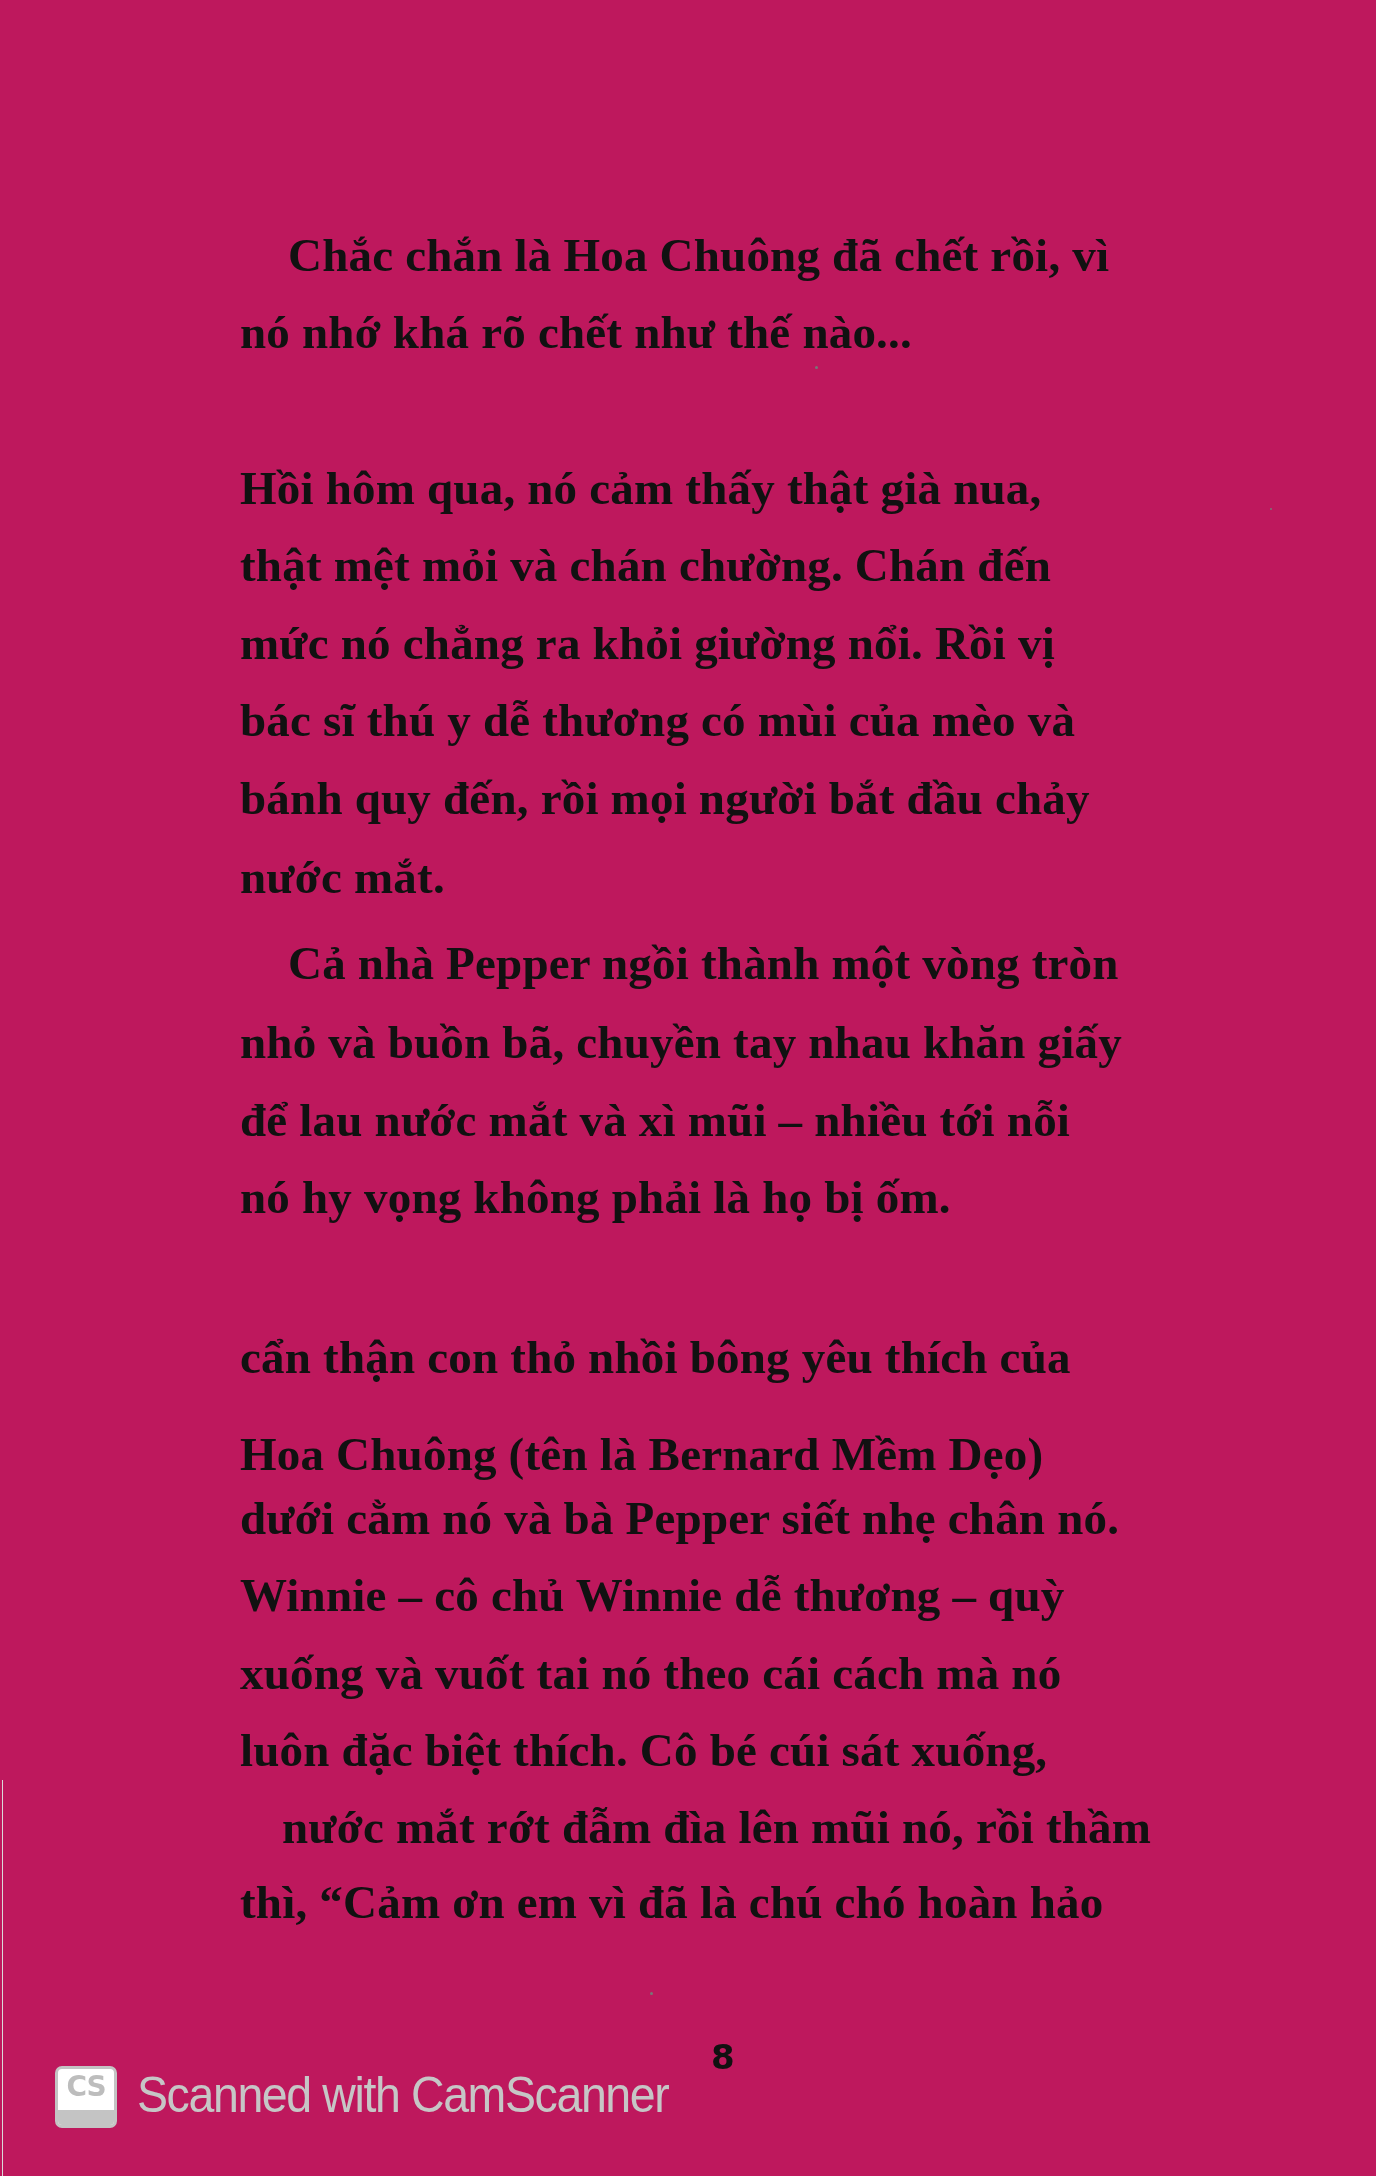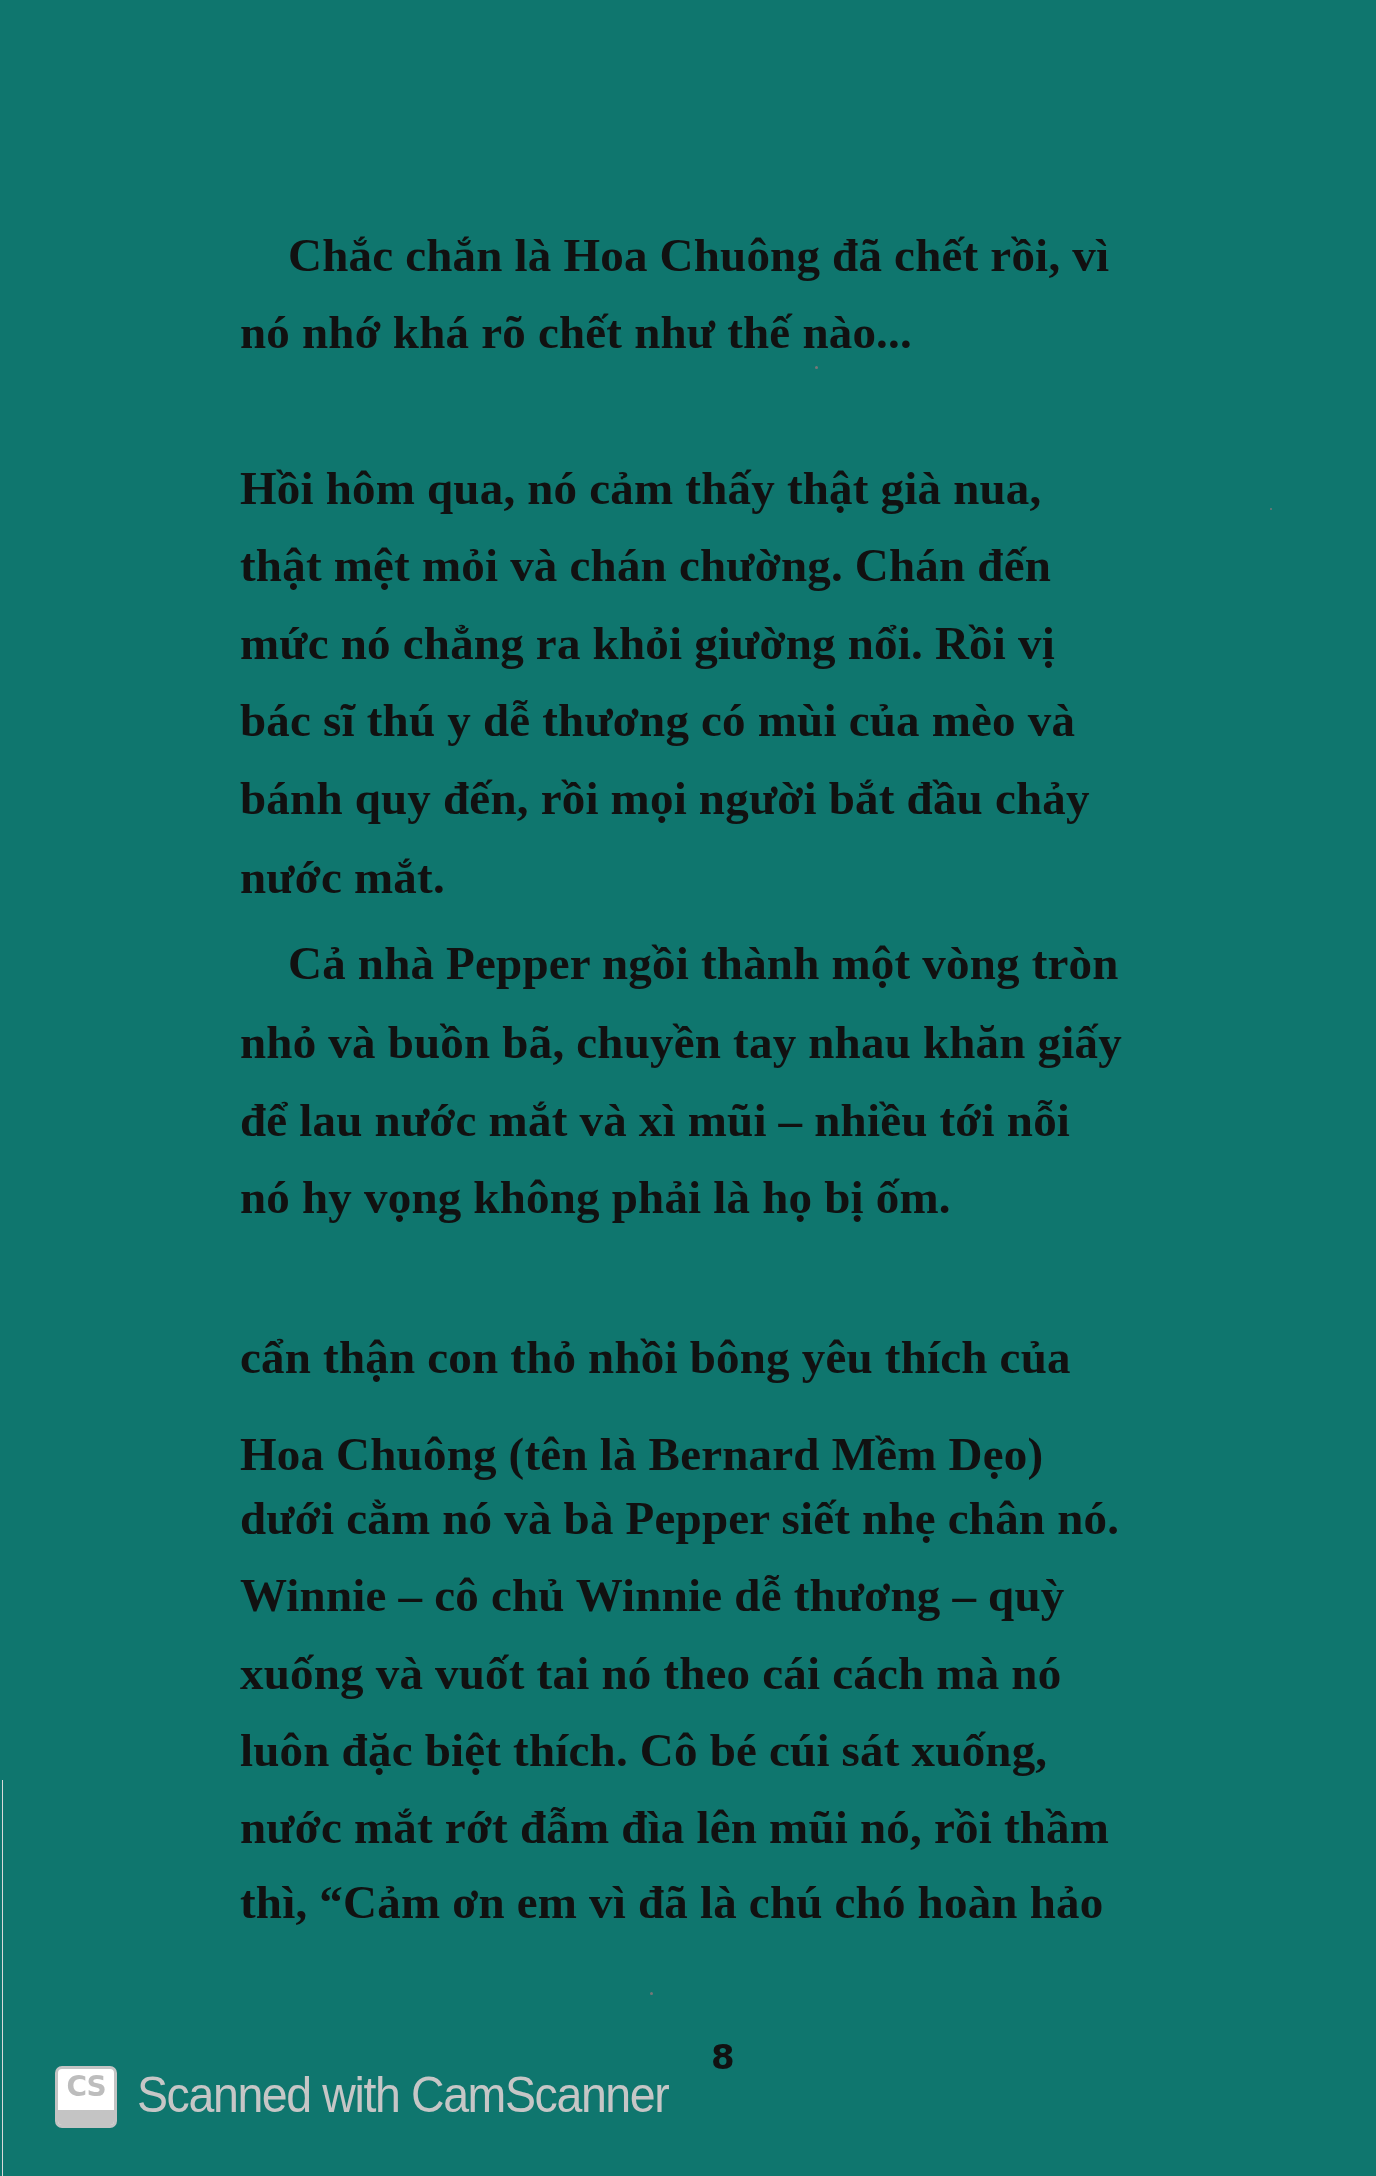--- a/index.html
+++ b/index.html
@@ -12,21 +12,21 @@
     height: 2176px;
     position: relative;
     overflow: hidden;
     background: #ffffff;
   }
   .page {
     position: absolute;
     left: 0; top: 0;
     width: 1376px;
     height: 2176px;
-    background: #0f766e;
+    background: #be185d;
   }
   .scan-edge {
     position: absolute;
     left: 2px;
     top: 1780px;
     width: 1px;
     height: 396px;
     background: #d9d9d9;
   }
   .speck {
@@ -136,21 +136,21 @@
   <div class="line" style="top:1019px;">nhỏ và buồn bã, chuyền tay nhau khăn giấy</div>
   <div class="line" style="top:1097px;">để lau nước mắt và xì mũi – nhiều tới nỗi</div>
   <div class="line" style="top:1174px;">nó hy vọng không phải là họ bị ốm.</div>
 
   <div class="line" style="top:1334px;">cẩn thận con thỏ nhồi bông yêu thích của</div>
   <div class="line" style="top:1419px;margin-top:12px;">Hoa Chuông (tên là Bernard Mềm Dẹo)</div>
   <div class="line" style="top:1495px;">dưới cằm nó và bà Pepper siết nhẹ chân nó.</div>
   <div class="line" style="top:1572px;">Winnie – cô chủ Winnie dễ thương – quỳ</div>
   <div class="line" style="top:1650px;">xuống và vuốt tai nó theo cái cách mà nó</div>
   <div class="line" style="top:1727px;">luôn đặc biệt thích. Cô bé cúi sát xuống,</div>
-  <div class="line" style="top:1804px;">nước mắt rớt đẫm đìa lên mũi nó, rồi thầm</div>
+  <div class="line" style="top:1804px;margin-left:42px;">nước mắt rớt đẫm đìa lên mũi nó, rồi thầm</div>
   <div class="line" style="top:1879px;text-align:center;">thì, “Cảm ơn em vì đã là chú chó hoàn hảo</div>
 
   <div class="page-number">8</div>
 
   <div class="watermark">
     <div class="cs-logo">
       <span class="cs-text">CS</span>
       <div class="band"></div>
     </div>
     <span class="watermark-text">Scanned with CamScanner</span>

